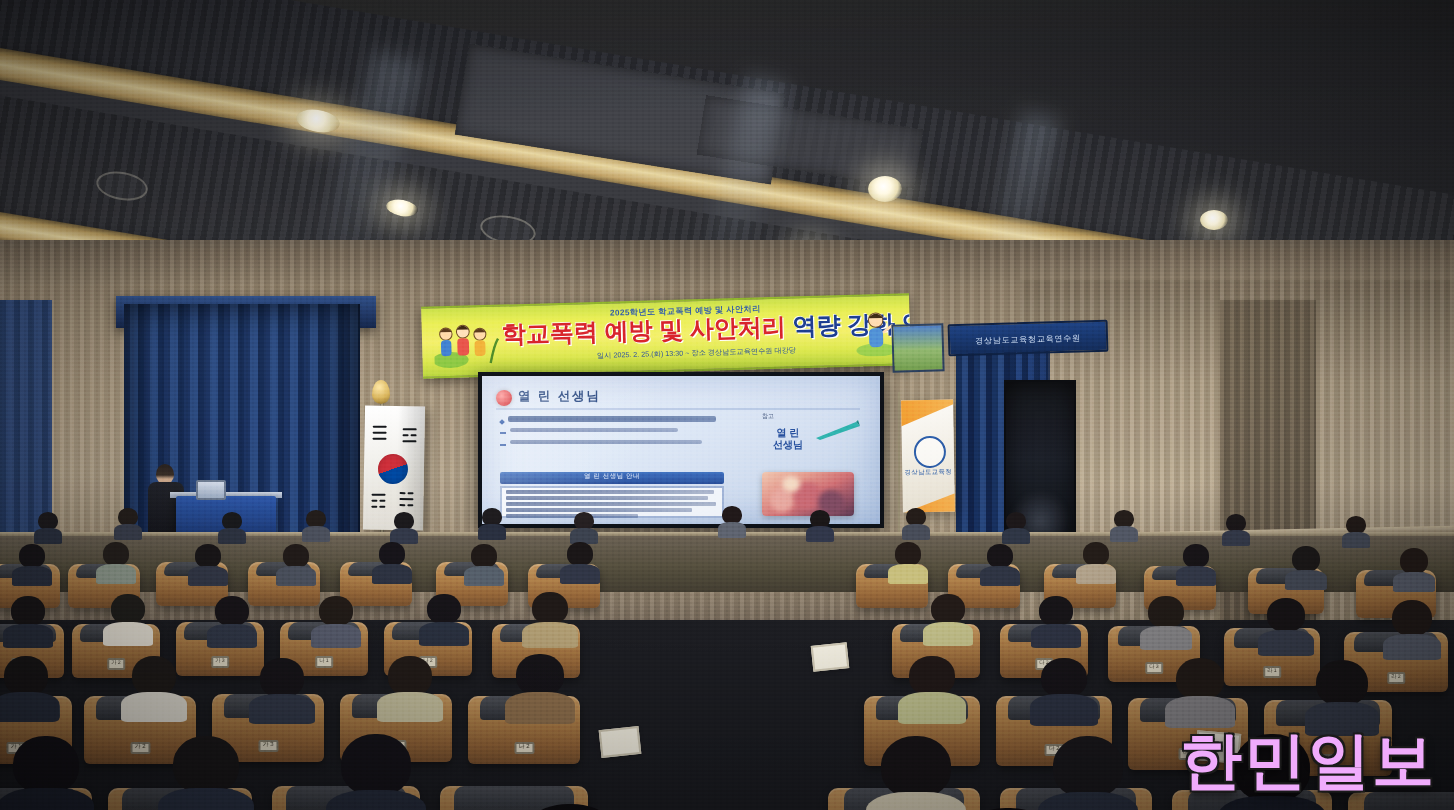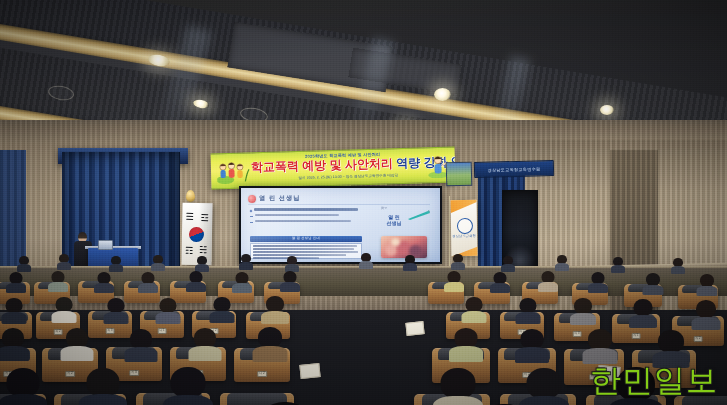--- a/index.html
+++ b/index.html
@@ -400,22 +400,22 @@
     border-radius:40% 40% 10% 10%;
   }
   .paper{
     position:absolute;background:#f2eee1;border:.4px solid #cfc8b4;
     transform:rotate(-6deg);box-shadow:0 1px 2px rgba(0,0,0,.2);
   }
 
   
   .watermark{
     position:absolute;right:9px;bottom:9px;
-    font-size:31px;font-weight:normal;letter-spacing:1px;
-    color:#84cc16;
+    font-size:31px;font-weight:bold;letter-spacing:1px;
+    color:#f0abfc;
     text-shadow:
       -1px -1px 0 #1a1a1a, 1px -1px 0 #1a1a1a,
       -1px  1px 0 #1a1a1a, 1px  1px 0 #1a1a1a,
        0 2px 5px rgba(0,0,0,.65);
     line-height:1;
   }
 
   
   .vignette{
     position:absolute;inset:0;pointer-events:none;

